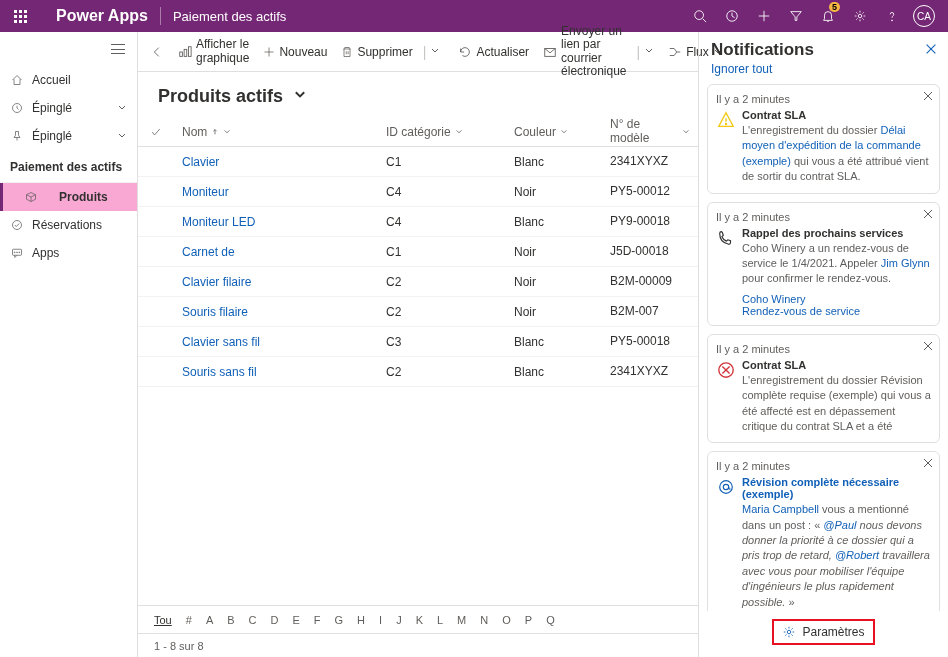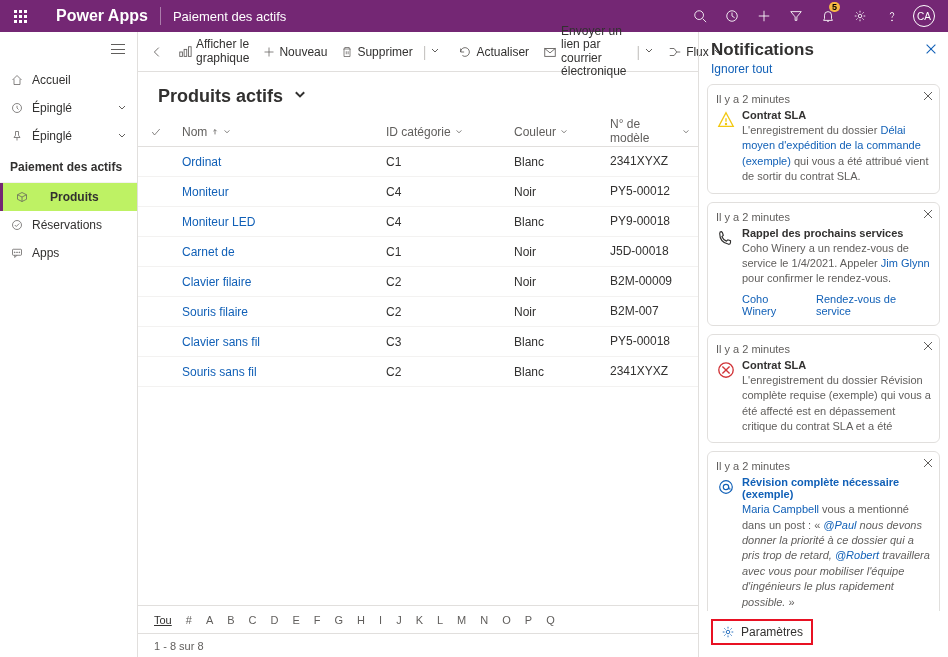--- a/index.html
+++ b/index.html
@@ -20,21 +20,21 @@
 .sidebar { width: 138px; border-right: 1px solid #e1dfdd; display: flex; flex-direction: column; }
 .side-toggle { height: 34px; display: flex; align-items: center; justify-content: flex-end; padding-right: 12px; }
 .ham { width: 14px; height: 10px; display: flex; flex-direction: column; justify-content: space-between; cursor:pointer;}
 .ham span { height: 1px; background: #605e5c; }
 .nav-row { height: 28px; display: flex; align-items: center; padding: 0 10px; cursor: pointer; gap: 8px; }
 .nav-row .ico { width: 14px; display:flex; align-items:center; justify-content:center;}
 .nav-row .ico svg { stroke: #605e5c; fill: none; }
 .nav-row .lbl { flex: 1; font-size: 12px; }
 .nav-row .chev svg { stroke: #605e5c; fill:none; }
 .section-head { font-size: 12px; font-weight: 600; padding: 10px 10px 8px; }
-.nav-row.active { background: #bef264; border-left: 3px solid #742774; padding-left: 12px; font-weight: 600; gap: 21px;}
+.nav-row.active { background: #f9a8d4; border-left: 3px solid #742774; padding-left: 21px; font-weight: 600; gap: 21px;}
 .nav-sub { border-top: 1px solid #f3f2f1; }
 .content { flex: 1; display: flex; flex-direction: column; min-width: 0; }
 .cmdbar { height: 40px; border-bottom: 1px solid #e1dfdd; display: flex; align-items: center; padding: 0 6px; gap: 2px; }
 .cmd-btn { height: 32px; display: flex; align-items: center; padding: 0 6px; cursor: pointer; gap: 4px; font-size: 12px; }
 .cmd-btn svg { stroke: #605e5c; fill: none; }
 .cmd-btn .txtwrap { line-height: 1.1; }
 .back-arr { width: 28px; display:flex;justify-content:center;}
 .pipe { color: #c8c6c4; font-size: 14px; padding: 0 2px;}
 .view-head { display: flex; align-items: center; padding: 14px 20px 10px; gap: 10px;}
 .view-title { font-size: 18px; font-weight: 600; }
@@ -63,23 +63,23 @@
 .card-x svg { stroke:#605e5c; fill:none;}
 .card-time { color: #605e5c; margin-bottom: 4px; }
 .card-row { display: flex; gap: 6px; }
 .card-ico { width: 20px; flex-shrink: 0; display:flex; justify-content:center; padding-top:2px;}
 .card-body { flex:1; }
 .card-title { font-weight: 600; margin-bottom: 2px; }
 .card-title.link { color: #1160B7; cursor:pointer;}
 .card-text { color: #605e5c; line-height: 1.4; }
 .card-text .lk, .lk { color: #1160B7; cursor:pointer; }
 .card-text .ital { font-style: italic; }
-.card-links { display:flex; gap: 12px; padding-top: 6px; margin-left:26px;}
+.card-links { display:flex; padding-top: 6px; margin-left:26px;flex-direction:column;}
 .card-links .lk { font-size:11px;}
-.notif-foot { padding: 8px 12px 12px;}
+.notif-foot { padding: 8px 12px 12px; text-align: center;}
 .settings-btn { border: 2px solid #E81123; display: inline-flex; align-items: center; gap: 6px; padding: 4px 8px; cursor:pointer; font-size:12px;}
 .chev-dn { display:inline-block;}
 svg { overflow: visible; }
 </style>
 </head>
 <body>
 
 <div class="topbar">
   <div class="waffle">
       <div class="dots9">
@@ -319,21 +319,21 @@
             <span>N° de modèle</span> 
             <svg width="8" height="8" viewBox="0 0 10 10" stroke="#605e5c" fill="none">
               <path d="M2 3 L5 6 L8 3"></path>
             </svg>
           </div>
       </div>
       <div id="grid-rows">
           <div class="grow">
             <div class="col sel"></div>
             <div class="col name">
-              <a>Ordinat</a>
+              <a>Clavier</a>
             </div>
             <div class="col cat">C1</div>
             <div class="col color">Blanc</div>
             <div class="col model">2341XYXZ</div>
           </div>
           <div class="grow">
             <div class="col sel"></div>
             <div class="col name">
               <a>Moniteur</a>
             </div>

